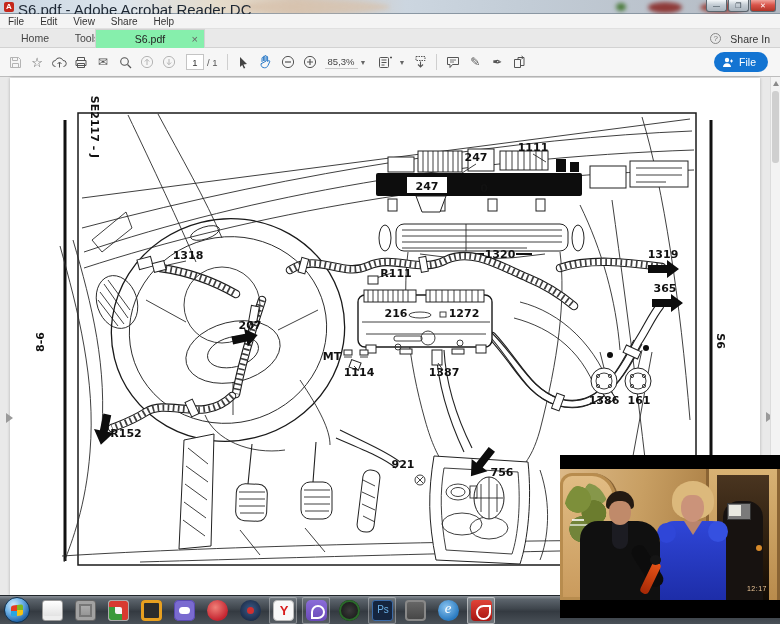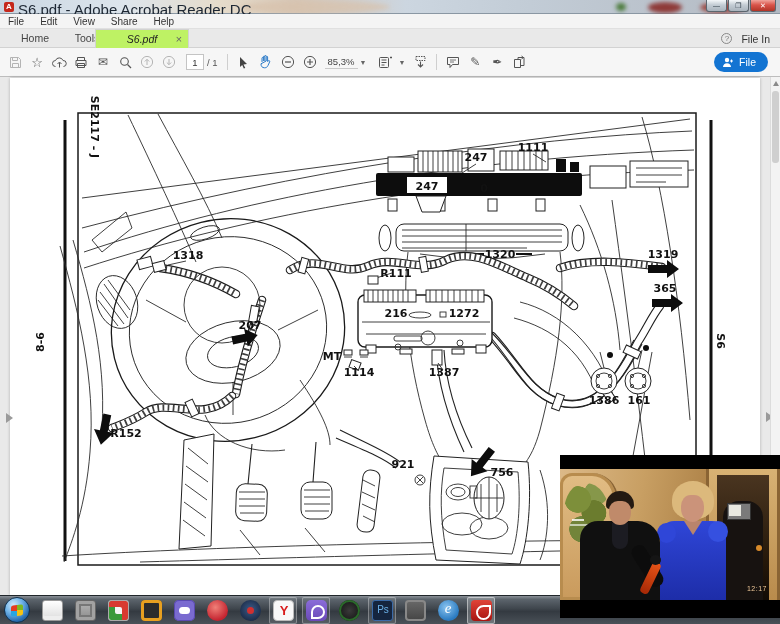--- a/index.html
+++ b/index.html
@@ -27,21 +27,21 @@
   
   .menubar { position:absolute; left:0; top:14px; width:780px; height:15px; background:#f4f4f4; border-bottom:1px solid #e0e0e0;
     display:flex; align-items:center; }
   .menu-item { font-size:10px; color:#333; padding:0 8px; }
 
   
   .tabbar { position:absolute; left:0; top:29px; width:780px; height:19px; background:#e9e9e9; border-bottom:1px solid #d2d2d2; }
   .tab { position:absolute; top:0; height:19px; font-size:10.5px; color:#444; text-align:center; line-height:19px; }
   .tab-home { left:10px; width:50px; }
   .tab-tools { left:62px; width:50px; }
-  .tab-doc { left:95px; width:94px; background:#bef264; border:1px solid #d2d2d2; border-bottom:none; color:#222;font-style:italic; }
+  .tab-doc { left:95px; width:110px; background:#86efac; border:1px solid #d2d2d2; border-bottom:none; color:#222; }
   .tab-close { position:absolute; right:6px; top:0; font-size:11px; color:#666; line-height:19px; }
   .signin-zone { position:absolute; right:10px; top:0; height:19px; display:flex; align-items:center; gap:9px; }
   .help-circ { width:11px; height:11px; border:1px solid #888; border-radius:50%; color:#777; font-size:8px; line-height:10px; text-align:center; }
   .signin-label { font-size:10.5px; color:#333; }
 
   
   .toolbar { position:absolute; left:0; top:48px; width:780px; height:29px; background:#f6f6f6; border-bottom:1px solid #bdbdbd;
     display:flex; align-items:center; }
   .ticon { width:22px; height:20px; display:flex; align-items:center; justify-content:center; color:#555; flex:0 0 auto; }
   .ticon svg { display:block; }
@@ -178,21 +178,21 @@
 
   <div class="tabbar">
     <div class="tab tab-home">Home</div>
     <div class="tab tab-tools">Tools</div>
     <div class="tab tab-doc">
       <span>S6.pdf</span>
       <span class="tab-close">×</span>
     </div>
     <div class="signin-zone">
       <div class="help-circ">?</div>
-      <div class="signin-label">File In</div>
+      <div class="signin-label">Share In</div>
     </div>
   </div>
 
   <div class="toolbar">
     <div class="ticon dim" style="margin-left:4px">
       <svg width="13" height="13" viewBox="0 0 13 13">
           <path d="M1.5 1.5h8l2 2v8h-10z M3.5 1.5v3h5v-3 M3.5 11.5v-4h6v4" fill="none" stroke="#666" stroke-width="1"></path>
         </svg>
     </div>
     <div class="ticon" style="font-size:13px">☆</div>

